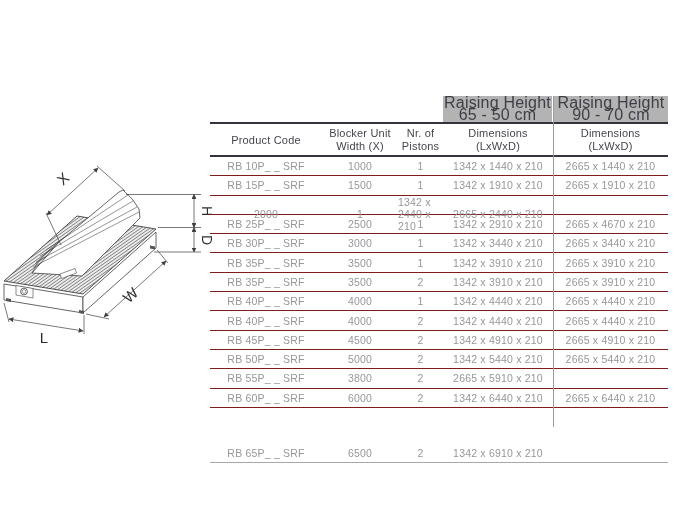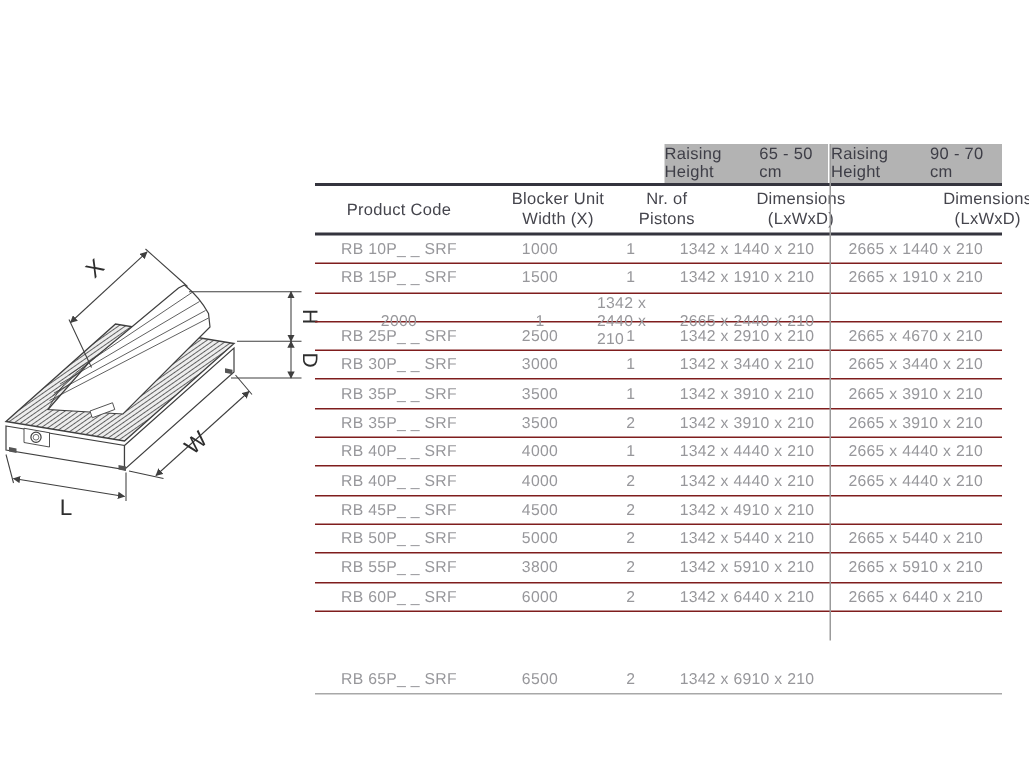--- a/index.html
+++ b/index.html
@@ -7,27 +7,27 @@
     width:686px;height:515px;position:relative;overflow:hidden;
     background:#ffffff;
     font-family:"Liberation Sans","DejaVu Sans",sans-serif;
   }
   
   .drawing{position:absolute;left:0px;top:158px;width:226px;height:210px;}
   
   .table-wrap{position:absolute;left:210px;top:96px;width:458px;}
   .grid-row{display:grid;grid-template-columns:112px 76px 45px 110px 115px;}
   .band-row{height:26px;}
-  .band-cell{height:26px;display:flex;flex-direction:row;align-items:center;justify-content:center;
-    font-size:11px;line-height:12.5px;color:#3e3e47;letter-spacing:.2px;}
+  .band-cell{height:26px;display:flex;flex-direction:column;align-items:center;justify-content:center;
+    font-size:16px;line-height:12.5px;color:#3e3e47;letter-spacing:.2px;}
   .band-gray{background:#b3b3b3;}
   .band-gray.first{margin-right:1px;}
   .band-gray.second{margin-left:1px;}
   .rule-dark{height:2px;background:#34343e;}
-  .head-row{height:31px;gap:12px;}
+  .head-row{height:31px;}
   .head-cell{display:flex;flex-direction:column;align-items:center;justify-content:center;
     font-size:11px;line-height:13px;color:#45454d;letter-spacing:.2px;padding-top:1px;}
   .t-row{height:19.3px;box-sizing:border-box;border-bottom:1px solid #7f1d1d;}
   .t-row:last-child{border-bottom:1px solid #a8a8a8;margin-top:36px;}
   .cell{display:flex;align-items:center;justify-content:center;
     font-size:10.5px;color:#97979b;letter-spacing:.2px;height:100%;}
   .v-divider{position:absolute;left:343px;top:0;width:1px;height:331px;background:#9b9b9b;}
 </style>
 </head>
 <body>
@@ -219,35 +219,35 @@
     <div class="cell">2</div>
     <div class="cell">1342 x 4440 x 210</div>
     <div class="cell">2665 x 4440 x 210</div>
   </div>
 
   <div class="grid-row t-row">
     <div class="cell">RB 45P_ _ SRF</div>
     <div class="cell">4500</div>
     <div class="cell">2</div>
     <div class="cell">1342 x 4910 x 210</div>
+    <div class="cell">2665 x 4910 x 210</div>
   </div>
 
   <div class="grid-row t-row">
     <div class="cell">RB 50P_ _ SRF</div>
     <div class="cell">5000</div>
     <div class="cell">2</div>
     <div class="cell">1342 x 5440 x 210</div>
     <div class="cell">2665 x 5440 x 210</div>
   </div>
 
   <div class="grid-row t-row">
     <div class="cell">RB 55P_ _ SRF</div>
     <div class="cell">3800</div>
     <div class="cell">2</div>
-    <div class="cell">1342 x 5910 x 210</div>
     <div class="cell">2665 x 5910 x 210</div>
   </div>
 
   <div class="grid-row t-row">
     <div class="cell">RB 60P_ _ SRF</div>
     <div class="cell">6000</div>
     <div class="cell">2</div>
     <div class="cell">1342 x 6440 x 210</div>
     <div class="cell">2665 x 6440 x 210</div>
   </div>

